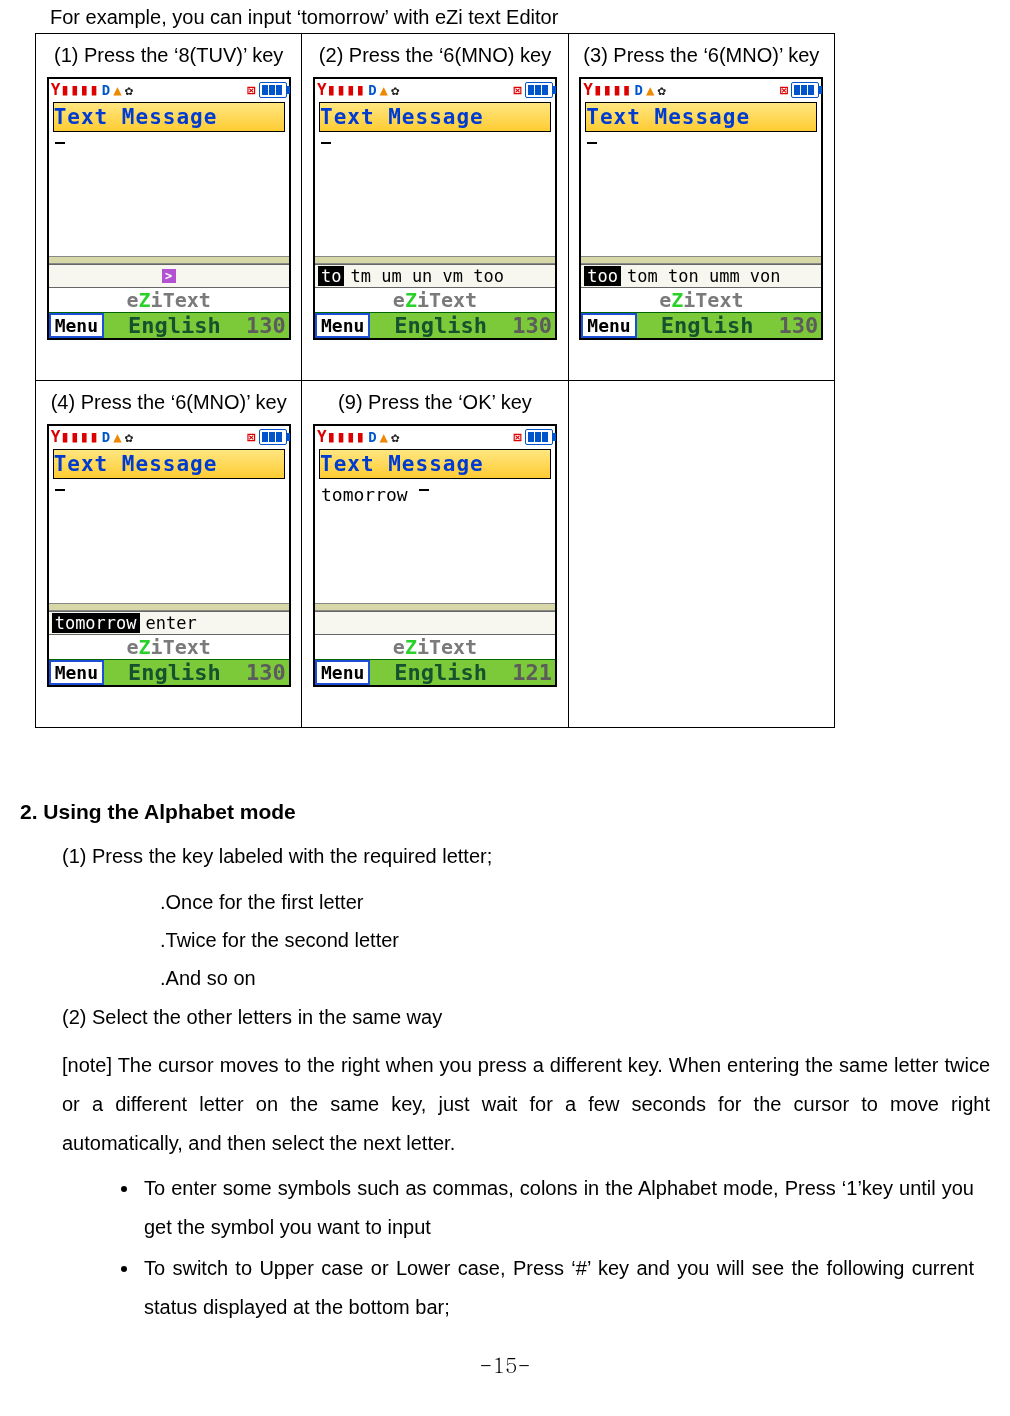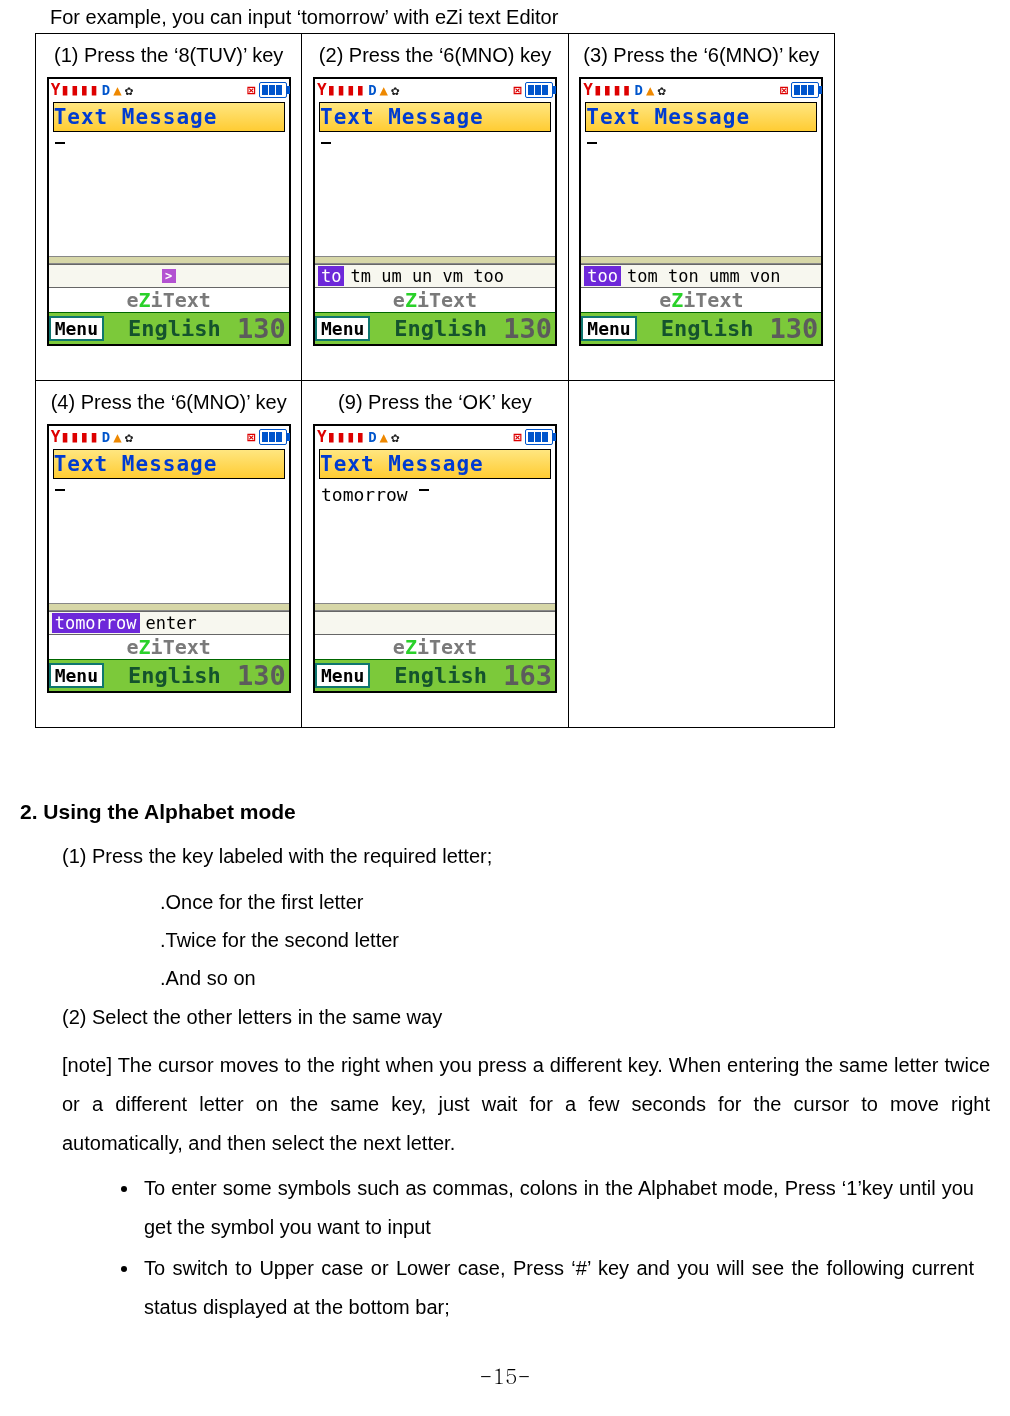--- a/index.html
+++ b/index.html
@@ -101,45 +101,45 @@
     align-items:center;
     gap:6px;
   }
   .predbar.center{justify-content:center}
   .arrow{
     display:inline-block;width:14px;height:14px;
     background:#b352d1;color:#fff;font-size:12px;font-weight:bold;
     text-align:center;line-height:14px;
   }
   .hl{
-    background:#6d28d9;color:#fff;padding:0 3px;
+    background:#000000;color:#fff;padding:0 3px;
   }
   .ezi{
     text-align:center;
     color:#7a7a7a;
     font-weight:bold;
     font-size:20px;
   }
   .ezi .z{color:#2ad12a}
   .softbar{
     display:flex;align-items:center;
     background:#7cc93a;
     border:1px solid #060;
     border-left:none;border-right:none;border-bottom:none;
   }
   .menu-btn{
-    border:2px solid #0f766e;
+    border:2px solid #1d4ed8;
     background:#fff;
     padding:0 4px;
     font-weight:bold;
     font-size:18px;
     font-family:"Lucida Console",Monaco,monospace;
   }
   .lang{flex:1;text-align:left;padding-left:24px;font-weight:bold;font-size:22px;color:#14532d}
-  .counter{padding-right:3px;font-weight:bold;color:#5c5c5c;font-size:27px}
+  .counter{padding-right:3px;font-weight:bold;color:#5c5c5c;font-size:22px}
 
   
   .section-h{
     font-weight:bold;
     margin:72px 0 14px 0;
     font-size:21px;
   }
   .para{
     margin:0 0 10px 42px;
     line-height:1.85;
@@ -159,21 +159,21 @@
     list-style:disc;
   }
   ul.tips li{
     line-height:1.95;
     text-align:justify;
     margin-bottom:2px;
     padding-left:4px;
   }
   .pageno{
     position:absolute;
-    bottom:26px;left:0;width:1010px;
+    bottom:37px;left:0;width:1010px;
     text-align:center;
     font-family:Batang,"Times New Roman",serif;
     font-size:21px;
   }
 </style>
 </head>
 <body>
 
 <div class="intro">For example, you can input ‘tomorrow’ with eZi text Editor</div>
 
@@ -332,21 +332,21 @@
     <div class="titlebar">Text Message</div>
     <div class="msgarea">tomorrow <span class="cursor"></span></div>
     <div class="strip"></div>
     <div class="predbar"></div>
     <div class="ezi">
       <span>e</span><span class="z">Z</span><span>iText</span>
     </div>
     <div class="softbar">
       <span class="menu-btn">Menu</span>
       <span class="lang">English</span>
-      <span class="counter">163</span>
+      <span class="counter">121</span>
     </div>
   </div>
 </td>
     <td></td>
   </tr>
 </tbody>
   </table>
 
 <div class="section-h">2. Using the Alphabet mode</div>
 <div class="para">(1) Press the key labeled with the required letter;</div>

